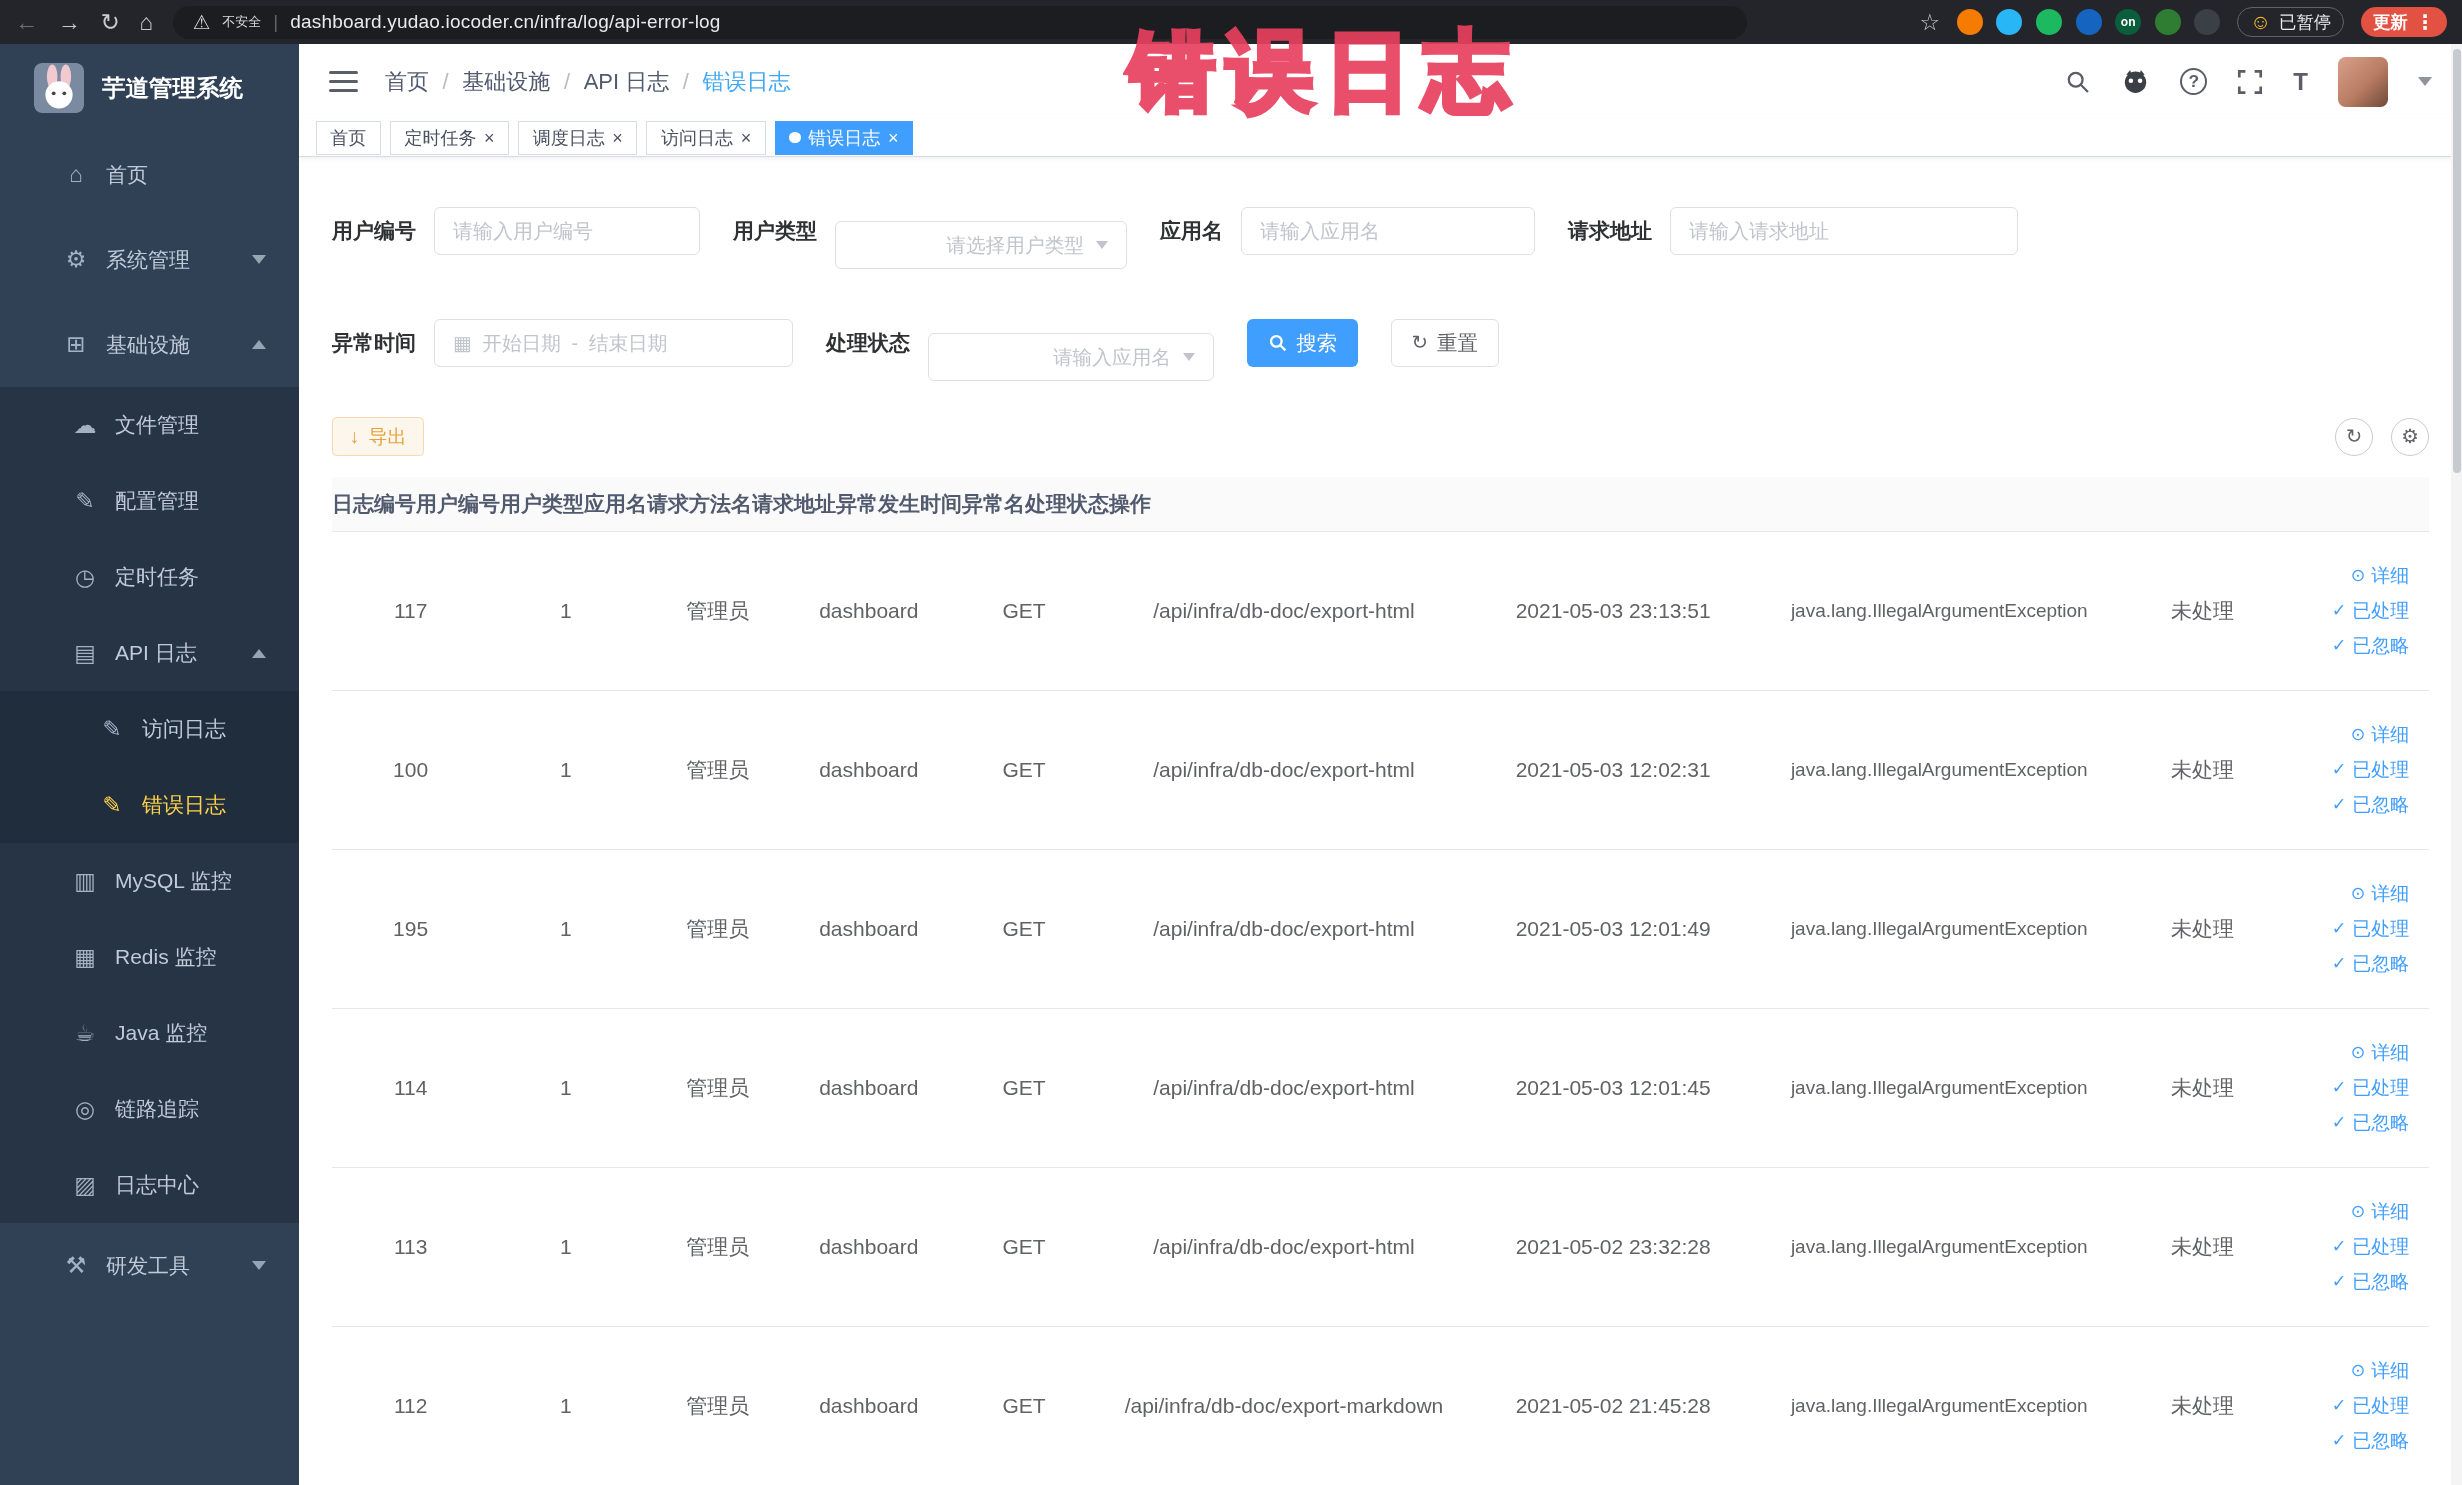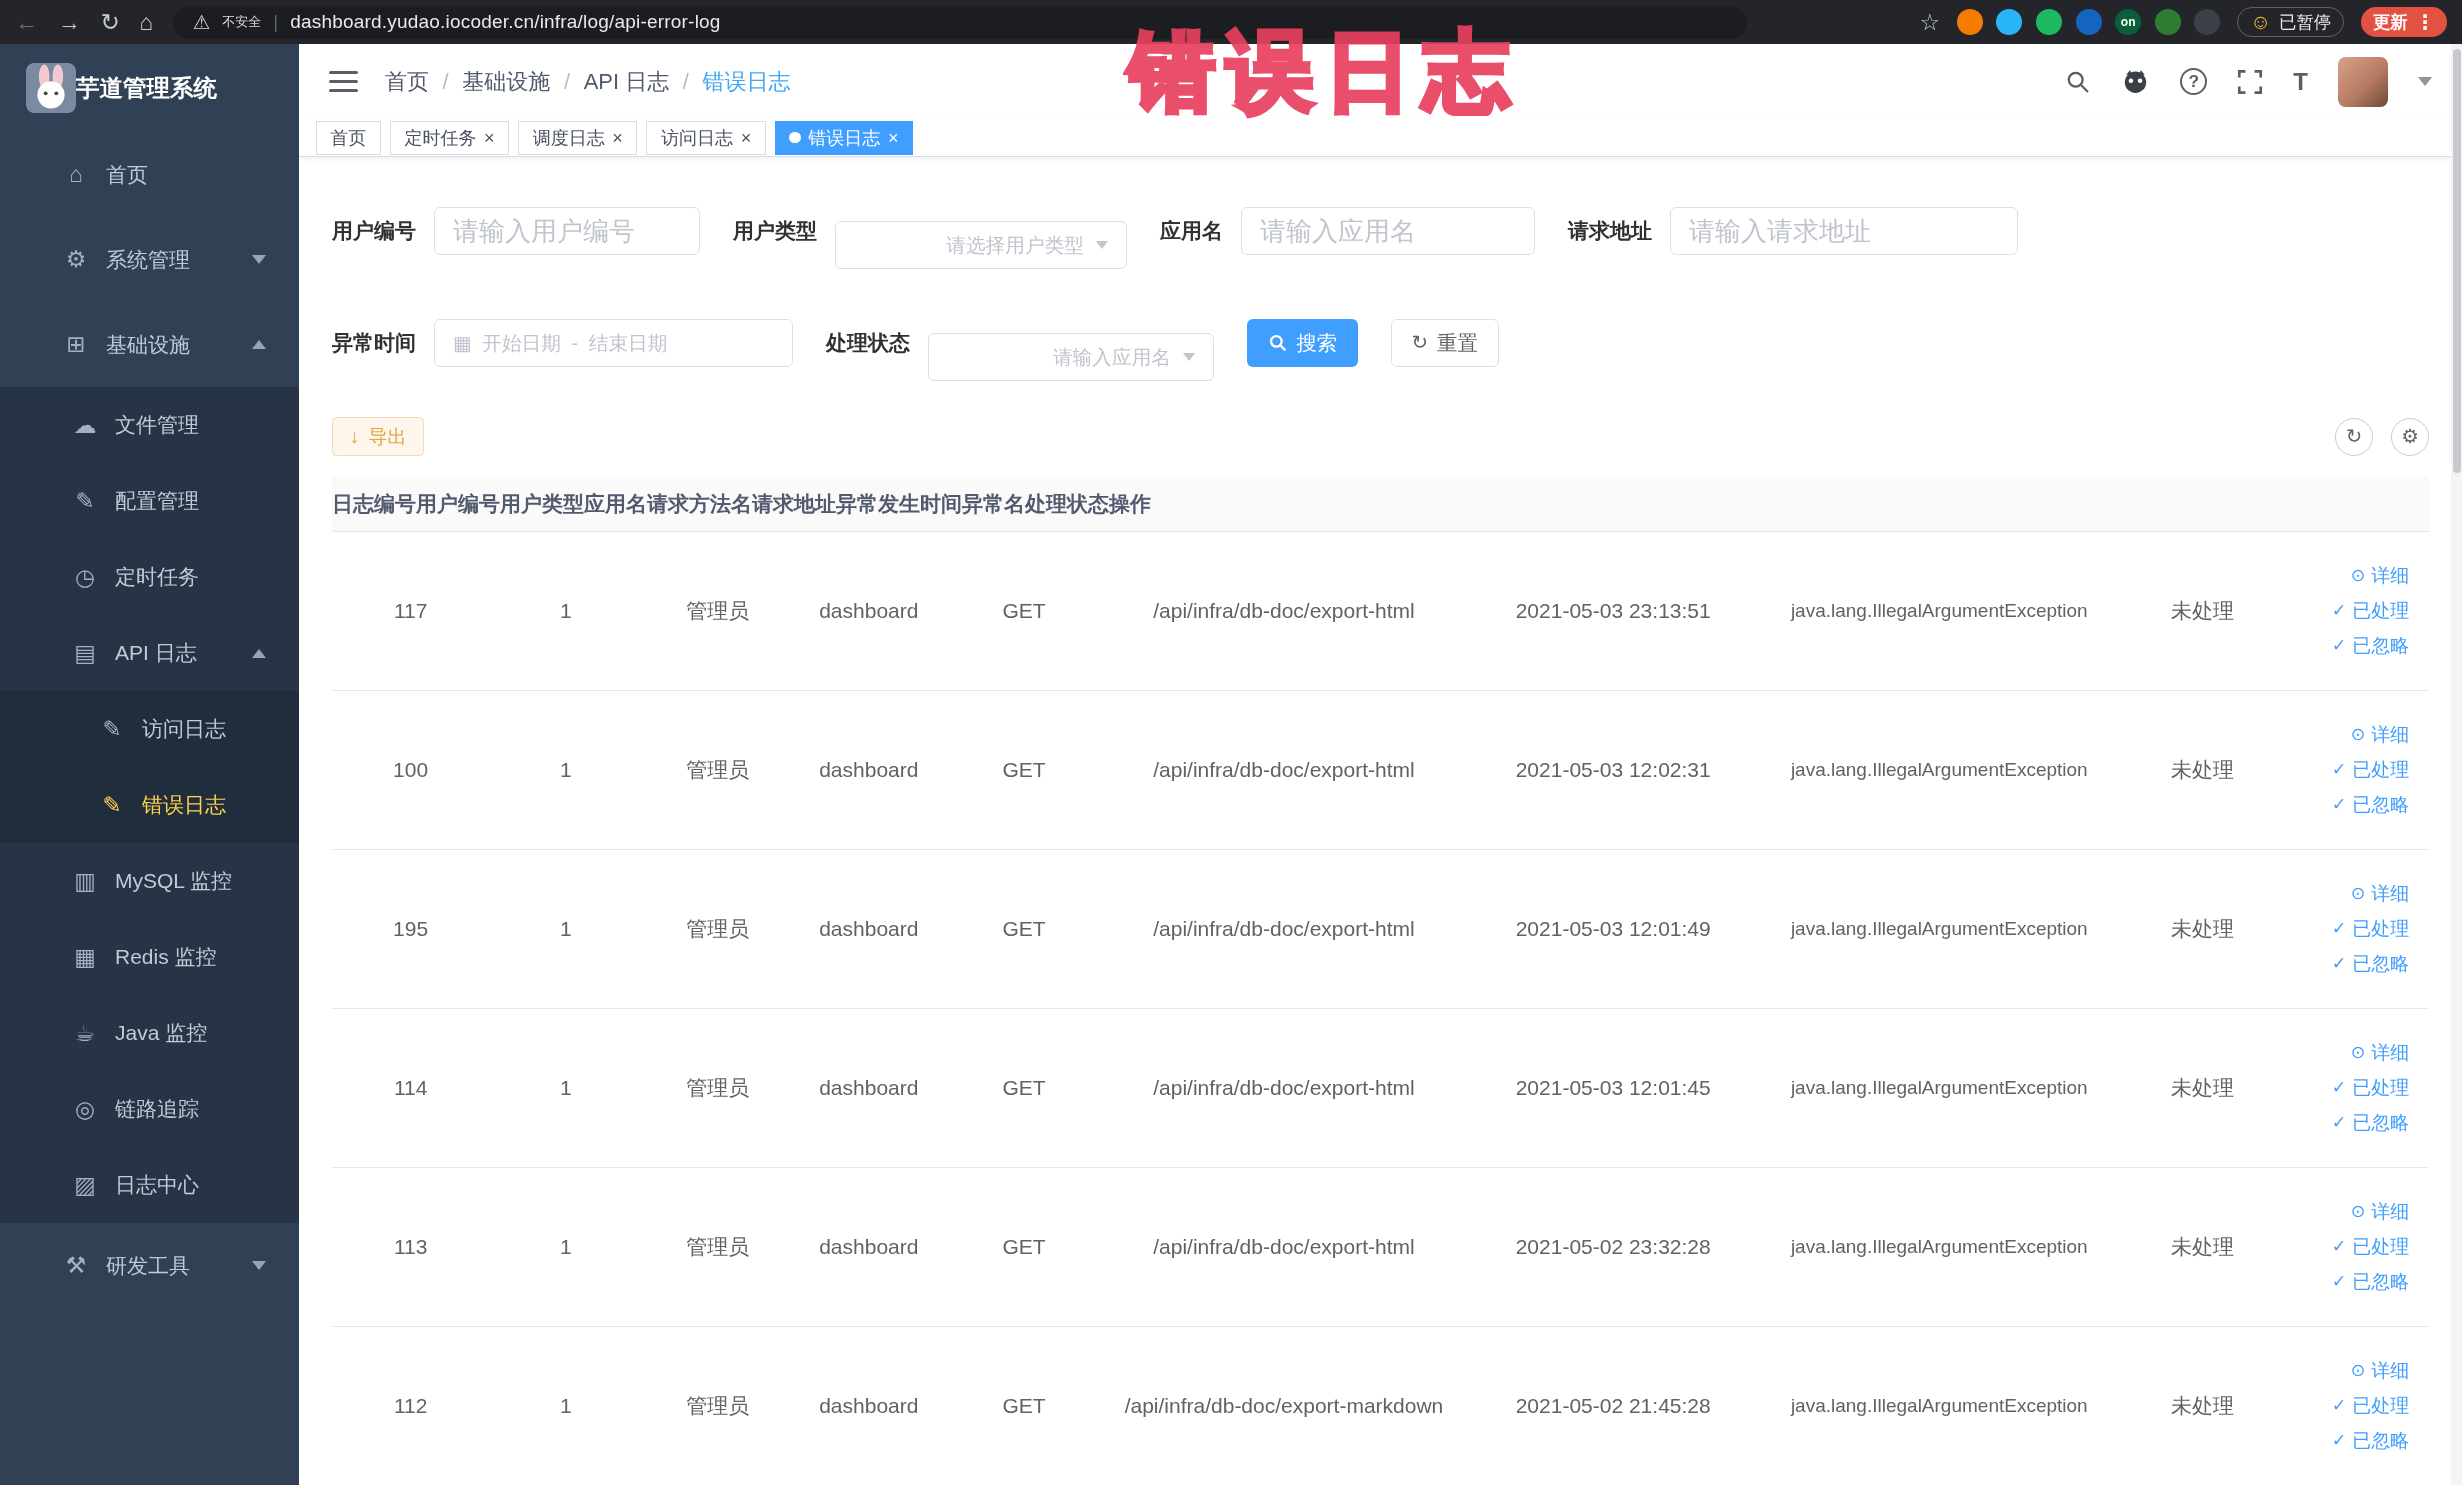--- a/index.html
+++ b/index.html
@@ -20,21 +20,21 @@
   .ext-ico { width:26px; height:26px; border-radius:50%; display:flex; align-items:center; justify-content:center; color:#fff; font-size:12px; font-weight:700; }
   .pill { height:30px; border-radius:15px; display:flex; align-items:center; gap:7.6px; padding:0 12px; font-size:17.4px; }
   .pill.paused { border:1.5px solid #5f6368; color:#e8eaed; }
   .pill.paused .smile { color:#fbc02d; font-size:21px; }
   .pill.update { background:#e25142; color:#fff; font-weight:600; }
   .pill.update .dots { font-size:19.7px; color:#fff; }
 
   
   .app { display:flex; height:1442px; }
   .sidebar { width:299px; flex-shrink:0; background:#304156; display:flex; flex-direction:column; }
-  .logo-row { height:88px; display:flex; align-items:center; padding-left:26px; }
+  .logo-row { height:88px; display:flex; align-items:center; padding-left:34px; gap:18px; }
   .logo-img { width:50px; height:50px; border-radius:7.6px; overflow:hidden; flex-shrink:0; }
   .logo-title { color:#fff; font-size:23.5px; font-weight:700; }
   .menu { display:flex; flex-direction:column; }
   .menu-item { position:relative; display:flex; align-items:center; color:#bfcbd9; font-size:21px; cursor:pointer; }
   .menu-item.lvl1 { height:85px; padding-left:61px; }
   .menu-item.lvl2 { height:76px; padding-left:70px; background:#263445; }
   .menu-item.lvl3 { height:76px; padding-left:97px; background:#1f2d3d; }
   .menu-item .m-ico { width:30px; margin-right:15px; font-size:23px; text-align:center; color:#a3b1c2; }
   .menu-item.active, .menu-item.active .m-ico { color:#ffd04b; }
   .arrow { position:absolute; right:33px; width:0; height:0; border-left:7.6px solid transparent; border-right:7.6px solid transparent; }
@@ -65,21 +65,21 @@
   .tab .dot { width:11.4px; height:11.4px; border-radius:50%; background:#fff; }
   .tab .close { font-size:18px; line-height:1; }
   .tab.active { background:#409eff; border-color:#409eff; color:#fff; }
 
   
   .content { flex:1; padding:36px 33px 0 33px; position:relative; min-width:0; }
   .f-row { display:flex; align-items:center; margin-bottom:36px; }
   .field { display:flex; align-items:center; margin-right:33px; }
   .f-label { font-size:21px; font-weight:700; color:#303133; margin-right:18px; white-space:nowrap; }
   .inp { height:48px; border:1.5px solid #dcdfe6; border-radius:6px; background:#fff; display:flex; align-items:center; padding:0 18px; font-size:19.7px; color:#c0c4cc; }
-  input.raw { border:none; outline:none; background:transparent; font-size:26px; color:#606266; width:100%; font-family:inherit; }
+  input.raw { border:none; outline:none; background:transparent; font-size:20px; color:#606266; width:100%; font-family:inherit; }
   input.raw::placeholder { color:#c0c4cc; }
   .sel { justify-content:flex-end;margin-top:28px; }
   .sel .ph { color:#c0c4cc; }
   .sel .caret { width:0; height:0; border-left:6.8px solid transparent; border-right:6.8px solid transparent; border-top:8.3px solid #c0c4cc; margin-left:12px; }
   .date-range { gap:10.6px; }
   .date-range .cal { color:#c0c4cc; font-size:19.7px; }
   .date-range .ph { color:#c0c4cc; }
   .btn { height:48px; border-radius:6px; display:inline-flex; align-items:center; gap:9px; padding:0 19.7px; font-size:20.4px; cursor:pointer; border:1.5px solid transparent; }
   .btn.primary { background:#409eff; color:#fff; }
   .btn.plain { background:#fff; border-color:#dcdfe6; color:#606266; }

